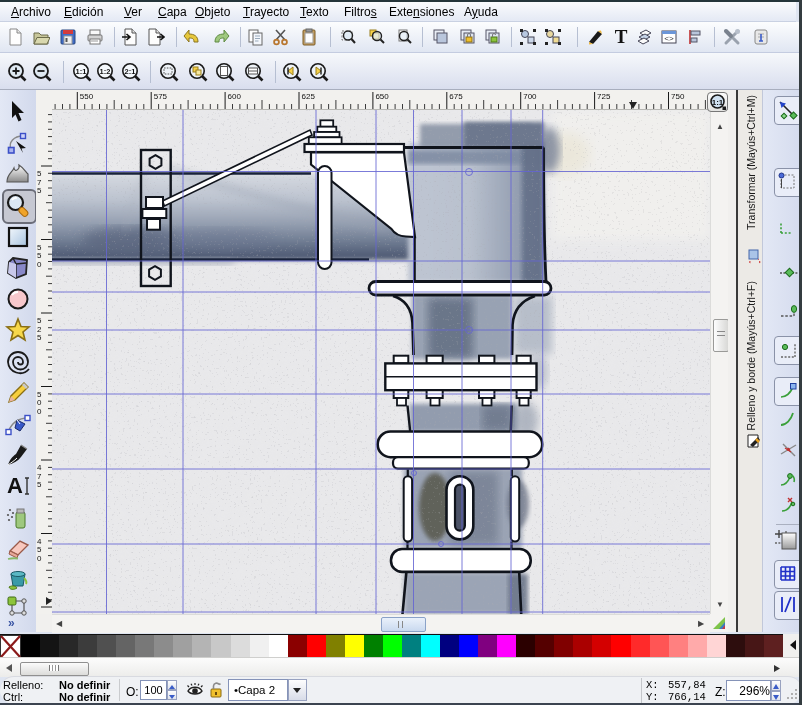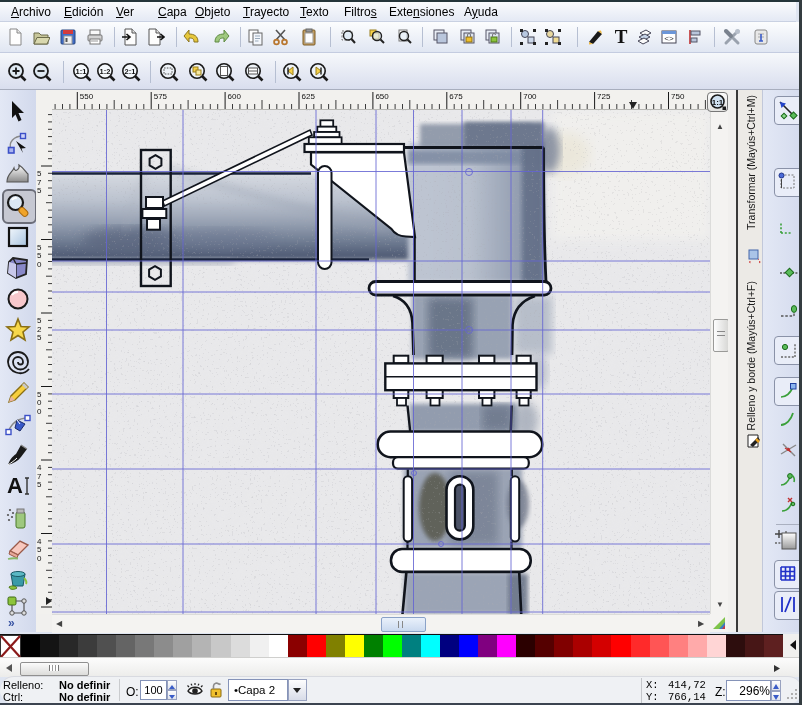--- a/index.html
+++ b/index.html
@@ -51,21 +51,21 @@
 .mono{font-family:"Liberation Mono",monospace;font-size:10.5px;}
 .spinf{position:absolute;background:#fff;border:1px solid #8593b8;box-sizing:border-box;}
 .spinb{position:absolute;width:10px;background:linear-gradient(#fefefe,#dfe3ec);border:1px solid #98a2c0;box-sizing:border-box;}
 </style></head>
 <body>
 <div id="win">
   <div id="topline" class="abs"></div>
   <div id="menubar" class="abs">
     <span class="mi" style="left:11px"><u>A</u>rchivo</span>
     <span class="mi" style="left:64px"><u>E</u>dición</span>
-    <span class="mi" style="left:116px"><u>V</u>er</span>
+    <span class="mi" style="left:124px"><u>V</u>er</span>
     <span class="mi" style="left:158px"><u>C</u>apa</span>
     <span class="mi" style="left:195px"><u>O</u>bjeto</span>
     <span class="mi" style="left:243px"><u>T</u>rayecto</span>
     <span class="mi" style="left:300px"><u>T</u>exto</span>
     <span class="mi" style="left:344px">Filtro<u>s</u></span>
     <span class="mi" style="left:389px">Exte<u>n</u>siones</span>
     <span class="mi" style="left:464px">A<u>y</u>uda</span>
   </div>
   <div id="tb1" class="abs">
     <svg class="ic" style="left:7px;top:6px" width="17" height="18">
@@ -728,21 +728,21 @@
         <rect x="6" y="11" width="2" height="3" fill="#6a4a08"></rect>
       </svg>
     <div class="spinf" style="left:228px;top:2px;width:60px;height:22px;font-size:11.5px">
         <span style="position:absolute;left:5px;top:4px">•Capa 2</span>
       </div>
     <div class="spinb" style="left:288px;top:2px;width:19px;height:22px;background:linear-gradient(#fdfdfd,#d8dce8)"><svg width="17" height="20">
           <polygon points="4,8 12,8 8,13" fill="#222"></polygon>
         </svg></div>
     <div class="abs" style="left:641px;top:1px;width:1px;height:25px;background:#c4c6ca"></div>
     <span class="abs mono" style="left:646px;top:2px">X:</span>
-    <span class="abs mono" style="left:668px;top:2px">414,72</span>
+    <span class="abs mono" style="left:668px;top:2px">557,84</span>
     <span class="abs mono" style="left:646px;top:14px">Y:</span>
     <span class="abs mono" style="left:668px;top:14px">766,14</span>
     <span class="abs" style="left:715px;top:8px;font-size:12px">Z:</span>
     <div class="spinf" style="left:726px;top:3px;width:45px;height:21px;font-size:12px;text-align:right;line-height:20px">296%</div>
     <div class="spinb" style="left:771px;top:3px;height:11px"><svg width="8" height="9">
           <polygon points="4,2 1,7 7,7" fill="#3a5cc8"></polygon>
         </svg></div>
     <div class="spinb" style="left:771px;top:14px;height:10px"><svg width="8" height="8">
           <polygon points="4,6 1,1 7,1" fill="#3a5cc8"></polygon>
         </svg></div>

